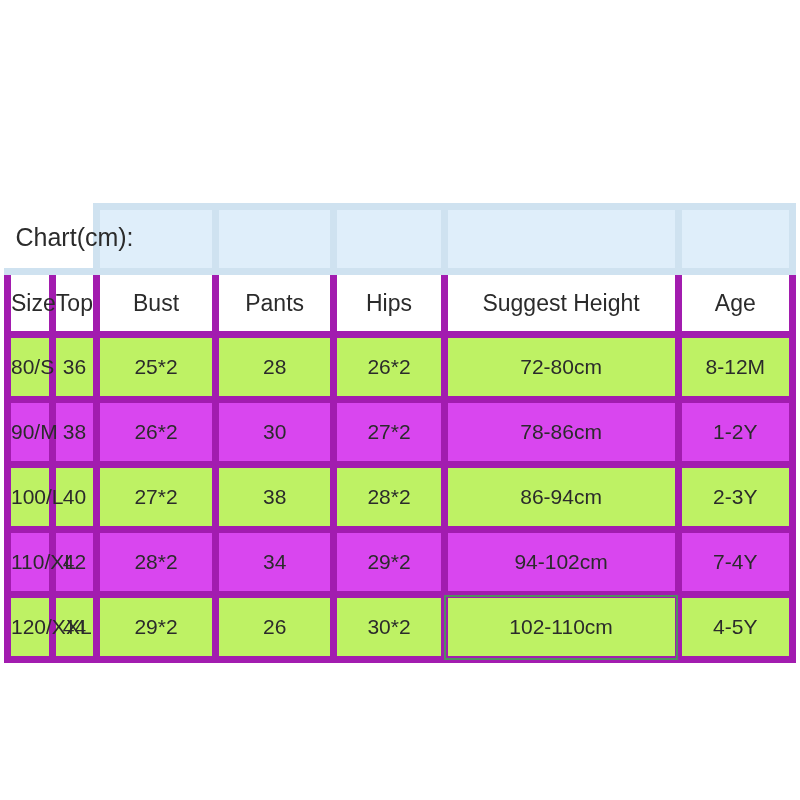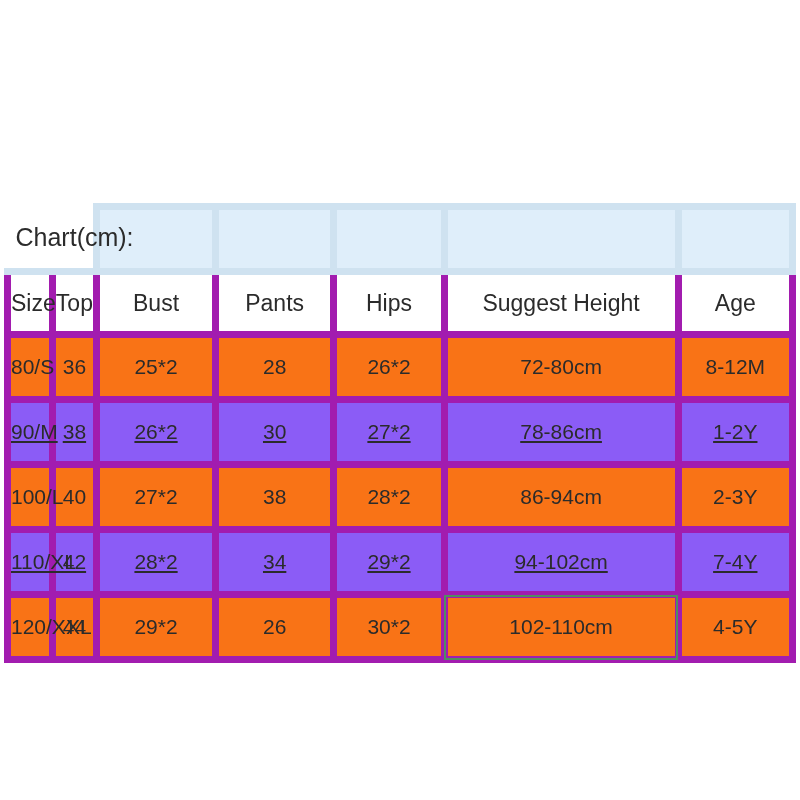--- a/index.html
+++ b/index.html
@@ -51,25 +51,24 @@
     color: #2b2b2b;
     border-left: none;
     border-top: none;
   }
   tr.head-row td {
     background: #ffffff;
     font-size: 23px;
     height: 56px;
   }
   tr.band td {
-    background: #f97316;
+    background: #bef264;
   }
   tr.plain td {
-    background: #8b5cf6;
-    text-decoration: underline;
+    background: #d946ef;
   }
   td.col-size { width: 72px; font-size: 20px; }
   td.col-top { width: 104px; margin-top: 20px; }
   td.col-bust { width: 104px; }
   td.col-pants { width: 104px; }
   td.col-hips { width: 96px; }
   td.col-height { width: 212px; margin-top: 38px; }
   td.col-age { width: 100px; }
   td.highlight {
     outline: 2px solid #4f8f5f;

